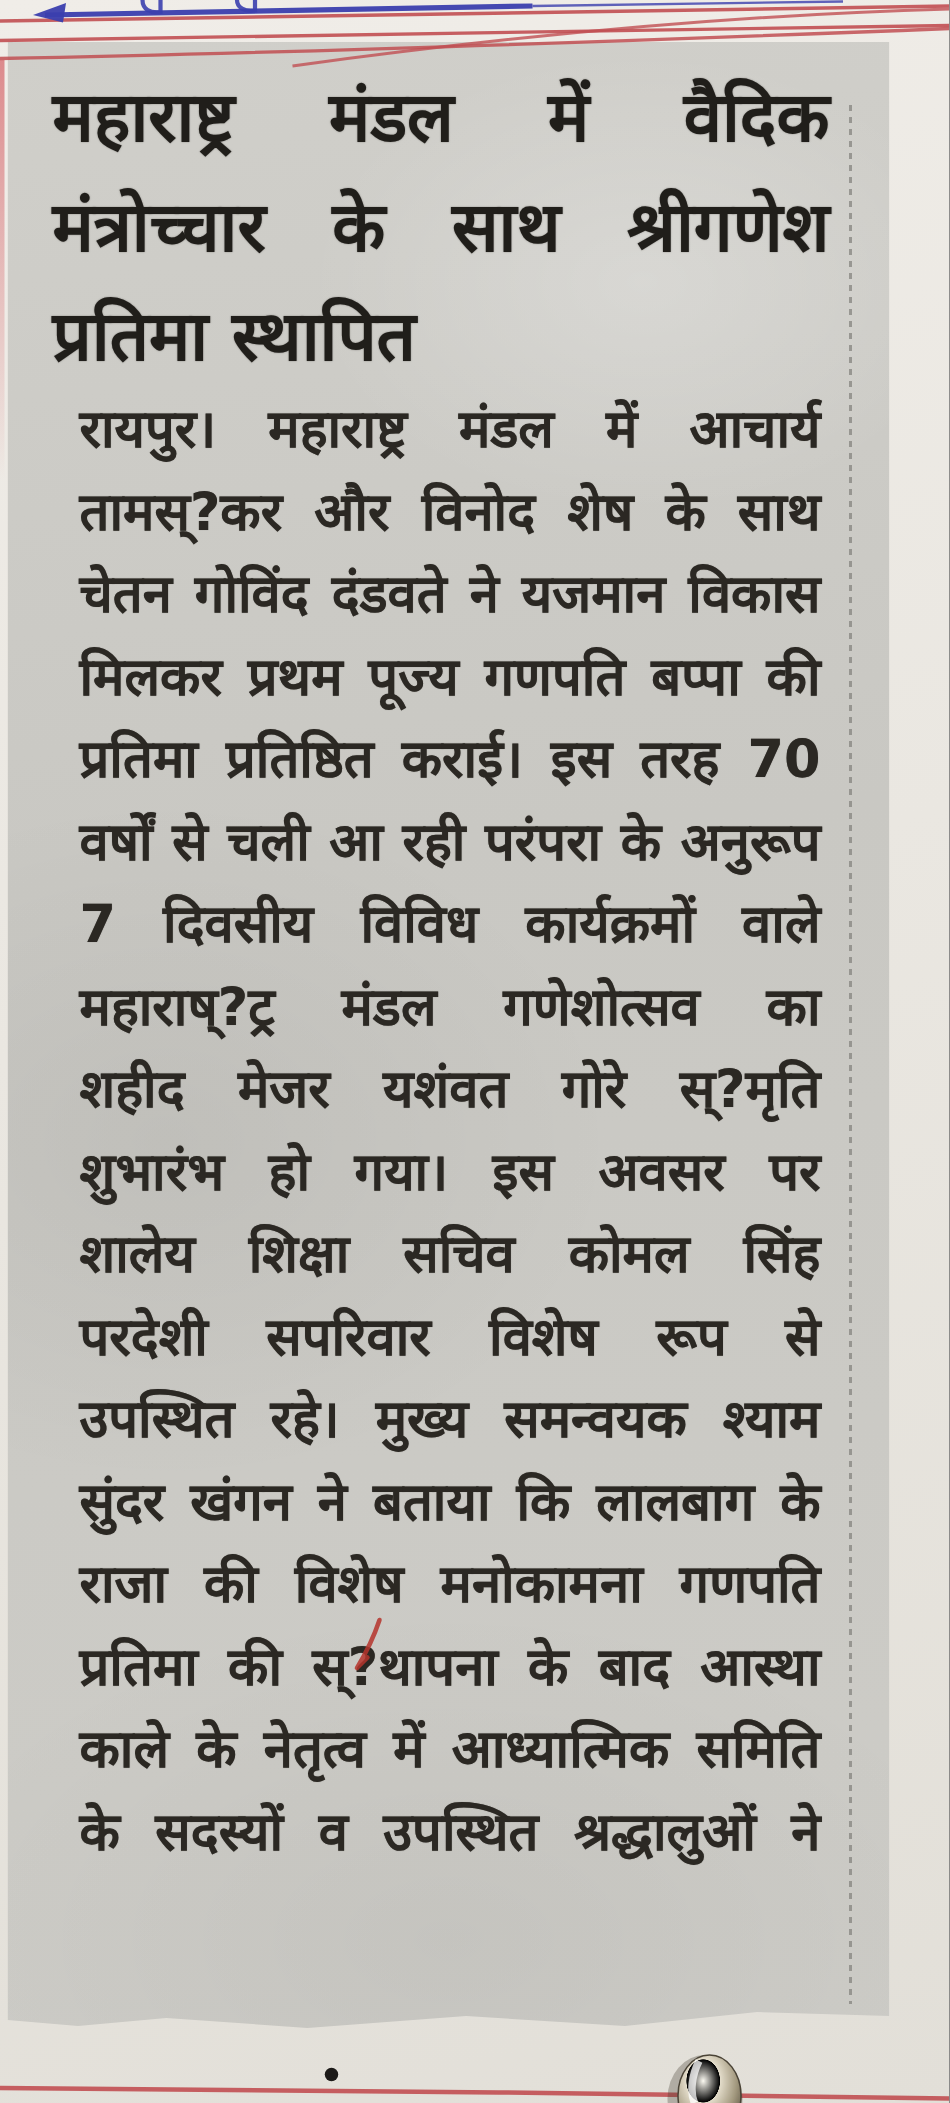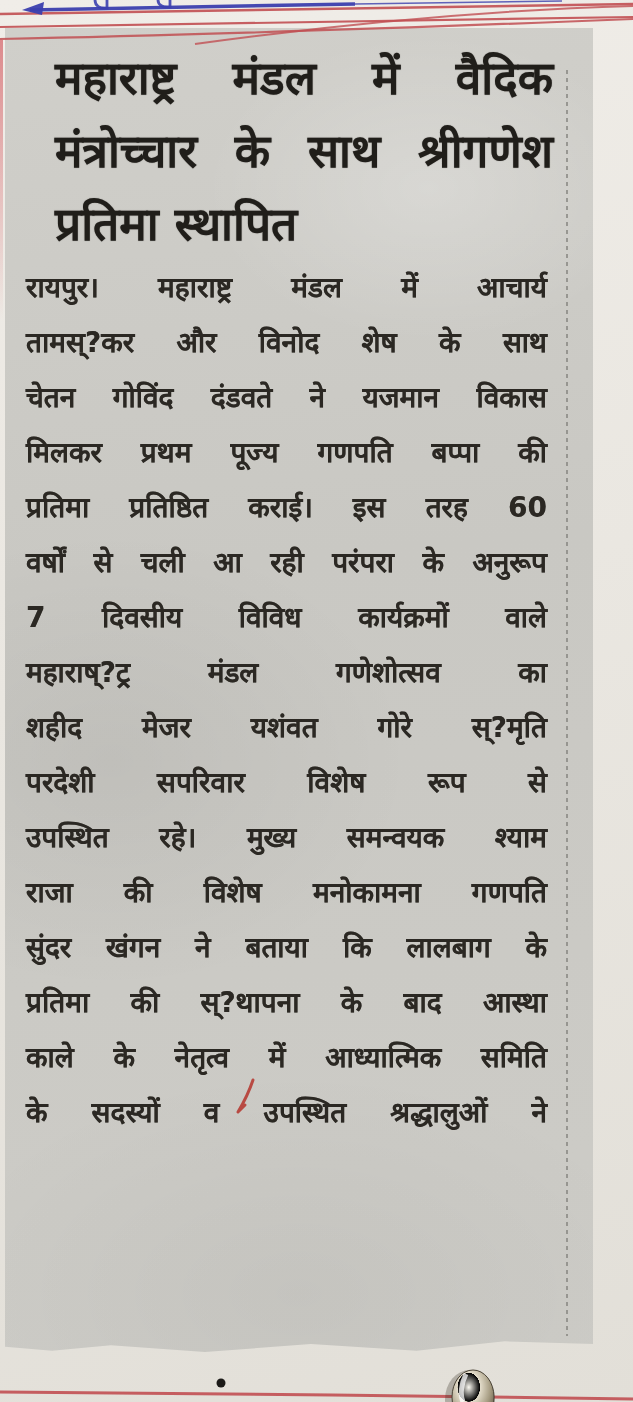--- a/index.html
+++ b/index.html
@@ -26,27 +26,26 @@
       radial-gradient(ellipse 420px 320px at 18% 55%, rgba(0,0,0,.05), transparent 72%),
       radial-gradient(ellipse 500px 300px at 50% 95%, rgba(0,0,0,.04), transparent 75%),
       linear-gradient(175deg,#d0cfca 0%,#c9c8c3 40%,#cdccc7 100%);
     clip-path:polygon(0 0,100% 0,100% 98.8%,85% 98.6%,70% 99.3%,52% 98.8%,34% 99.4%,18% 98.9%,8% 99.3%,0 99.0%);
     box-shadow:0 1px 3px rgba(0,0,0,.08);
   }
   .headline{
     position:absolute;left:30px;right:40px;top:14px;
     font-size:46px;line-height:73px;font-weight:700;color:var(--headline-ink);
     text-shadow:0 0 1px rgba(32,30,26,.55);
-    margin-left:20px;
   }
   .headline-line{height:73px;text-align:justify;text-align-last:justify;white-space:nowrap_off;}
   .headline-line.last{text-align-last:left;}
   .body-text{
-    position:absolute;left:21px;right:46px;top:232px;
-    font-size:28px;line-height:55px;font-weight:600;color:var(--ink-text);
+    position:absolute;left:48px;right:46px;top:232px;
+    font-size:35px;line-height:55px;font-weight:600;color:var(--ink-text);
     text-shadow:0 0 .5px rgba(43,40,35,.6);
   }
   .body-line{height:55px;text-align:justify;text-align-last:justify;}
   .column-rule{
     position:absolute;left:566px;top:70px;height:1266px;width:2px;
     background:repeating-linear-gradient(to bottom,var(--column-rule) 0 4px,transparent 4px 8px);
     opacity:.75;
   }
   
   .margin-line{
@@ -67,29 +66,31 @@
       <div class="headline-line">महाराष्ट्र मंडल में वैदिक</div>
       <div class="headline-line">मंत्रोच्चार के साथ श्रीगणेश</div>
       <div class="headline-line last">प्रतिमा स्थापित</div>
     </div>
 
     <div class="body-text">
       <div class="body-line">रायपुर। महाराष्ट्र मंडल में आचार्य</div>
       <div class="body-line">तामस्?कर और विनोद शेष के साथ</div>
       <div class="body-line">चेतन गोविंद दंडवते ने यजमान विकास</div>
       <div class="body-line">मिलकर प्रथम पूज्य गणपति बप्पा की</div>
-      <div class="body-line">प्रतिमा प्रतिष्ठित कराई। इस तरह 60</div>
+      <div class="body-line">प्रतिमा प्रतिष्ठित कराई। इस तरह 70</div>
       <div class="body-line">वर्षों से चली आ रही परंपरा के अनुरूप</div>
       <div class="body-line">7 दिवसीय विविध कार्यक्रमों वाले</div>
       <div class="body-line">महाराष्?ट्र मंडल गणेशोत्सव का</div>
       <div class="body-line">शहीद मेजर यशंवत गोरे स्?मृति</div>
+      <div class="body-line">शुभारंभ हो गया। इस अवसर पर</div>
+      <div class="body-line">शालेय शिक्षा सचिव कोमल सिंह</div>
       <div class="body-line">परदेशी सपरिवार विशेष रूप से</div>
       <div class="body-line">उपस्थित रहे। मुख्य समन्वयक श्याम</div>
+      <div class="body-line">सुंदर खंगन ने बताया कि लालबाग के</div>
       <div class="body-line">राजा की विशेष मनोकामना गणपति</div>
-      <div class="body-line">सुंदर खंगन ने बताया कि लालबाग के</div>
       <div class="body-line">प्रतिमा की स्?थापना के बाद आस्था</div>
       <div class="body-line">काले के नेतृत्व में आध्यात्मिक समिति</div>
       <div class="body-line">के सदस्यों व उपस्थित श्रद्धालुओं ने</div>
     </div>
   </div>
 
   <div class="column-rule"></div>
 
   <svg class="overlay" width="633" height="1402" viewBox="0 0 633 1402">
 

